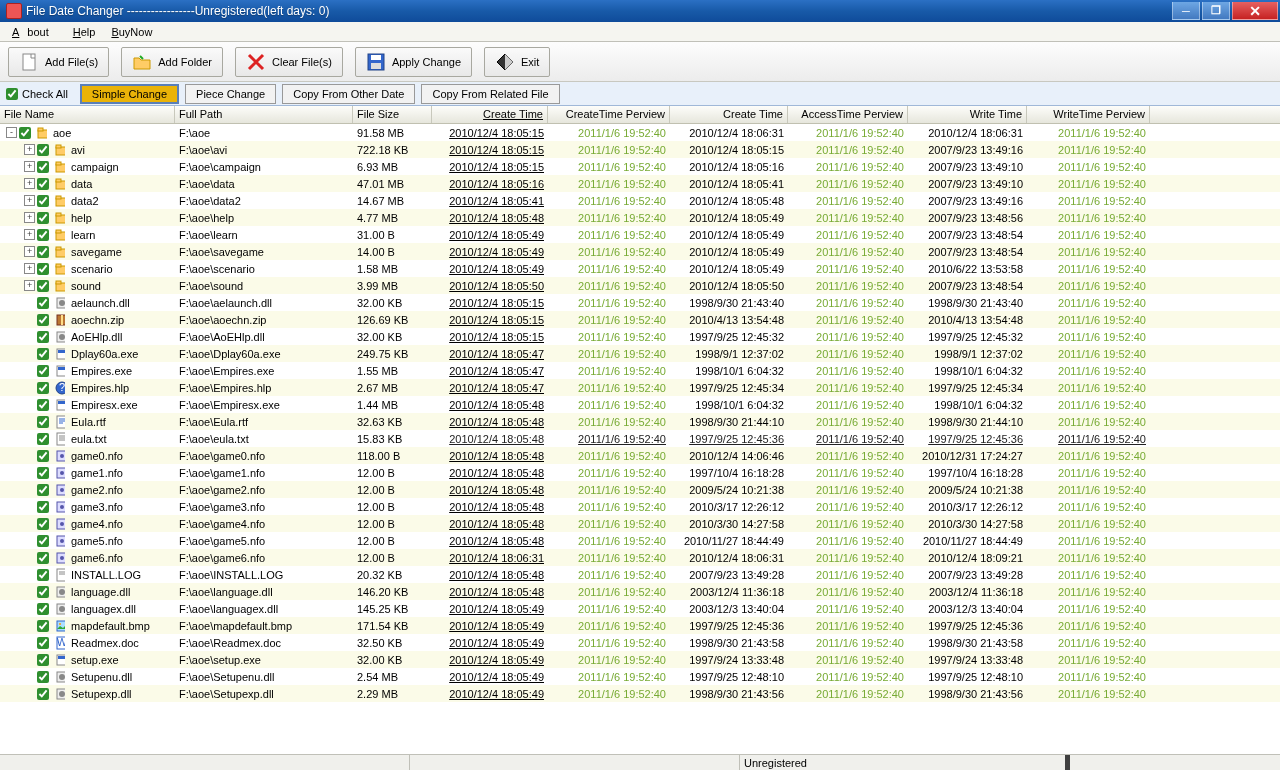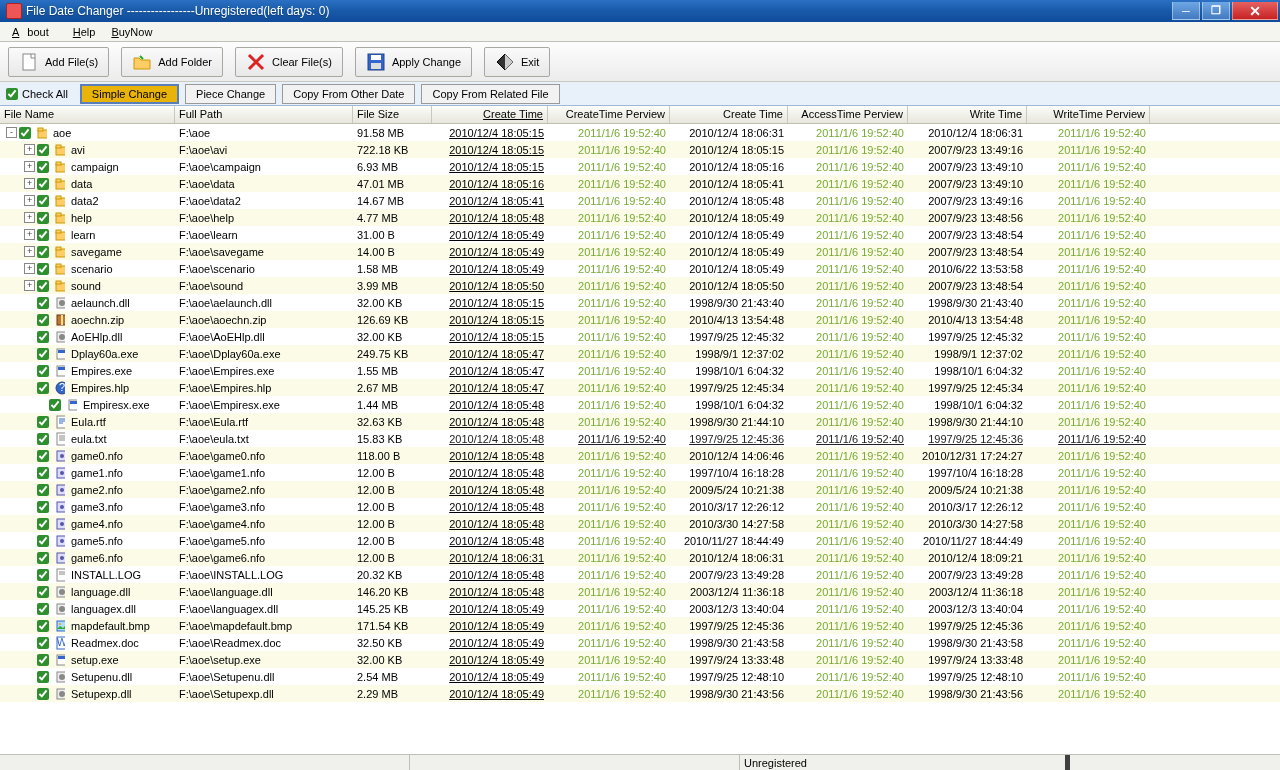--- a/index.html
+++ b/index.html
@@ -429,21 +429,21 @@
         <span class="c-path">F:\aoe\Empires.hlp</span>
         <span class="c-size">2.67 MB</span>
         <span class="c-ct time">2010/12/4 18:05:47</span>
         <span class="c-ctp p time">2011/1/6 19:52:40</span>
         <span class="c-at time">1997/9/25 12:45:34</span>
         <span class="c-atp p time">2011/1/6 19:52:40</span>
         <span class="c-wt time">1997/9/25 12:45:34</span>
         <span class="c-wtp p time">2011/1/6 19:52:40</span>
       </div>
       <div class="row">
-        <span class="c-name cell-name" style="padding-left:36px">
+        <span class="c-name cell-name" style="padding-left:24px">
           <span style="width:11px;display:inline-block"></span>
           <input type="checkbox" class="cb" checked="" style="">
           <span class="fico"><svg width="14" height="14">
               <rect x="2" y="2" width="10" height="10" fill="#fff" stroke="#888"></rect>
               <rect x="3" y="3" width="8" height="3" fill="#36c"></rect>
             </svg></span>
           <span>Empiresx.exe</span>
         </span>
         <span class="c-path">F:\aoe\Empiresx.exe</span>
         <span class="c-size">1.44 MB</span>

